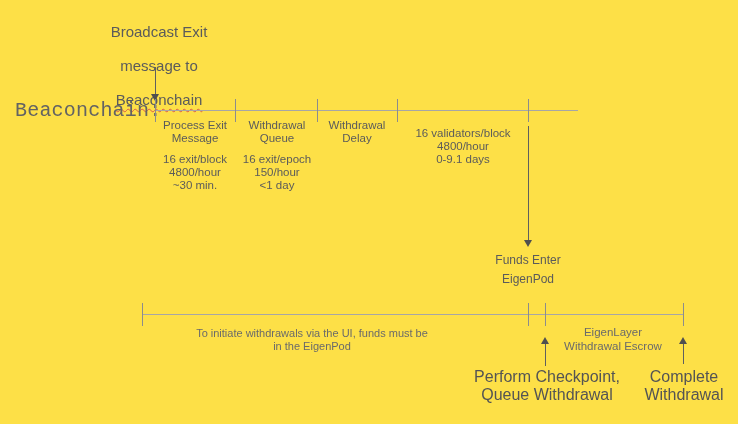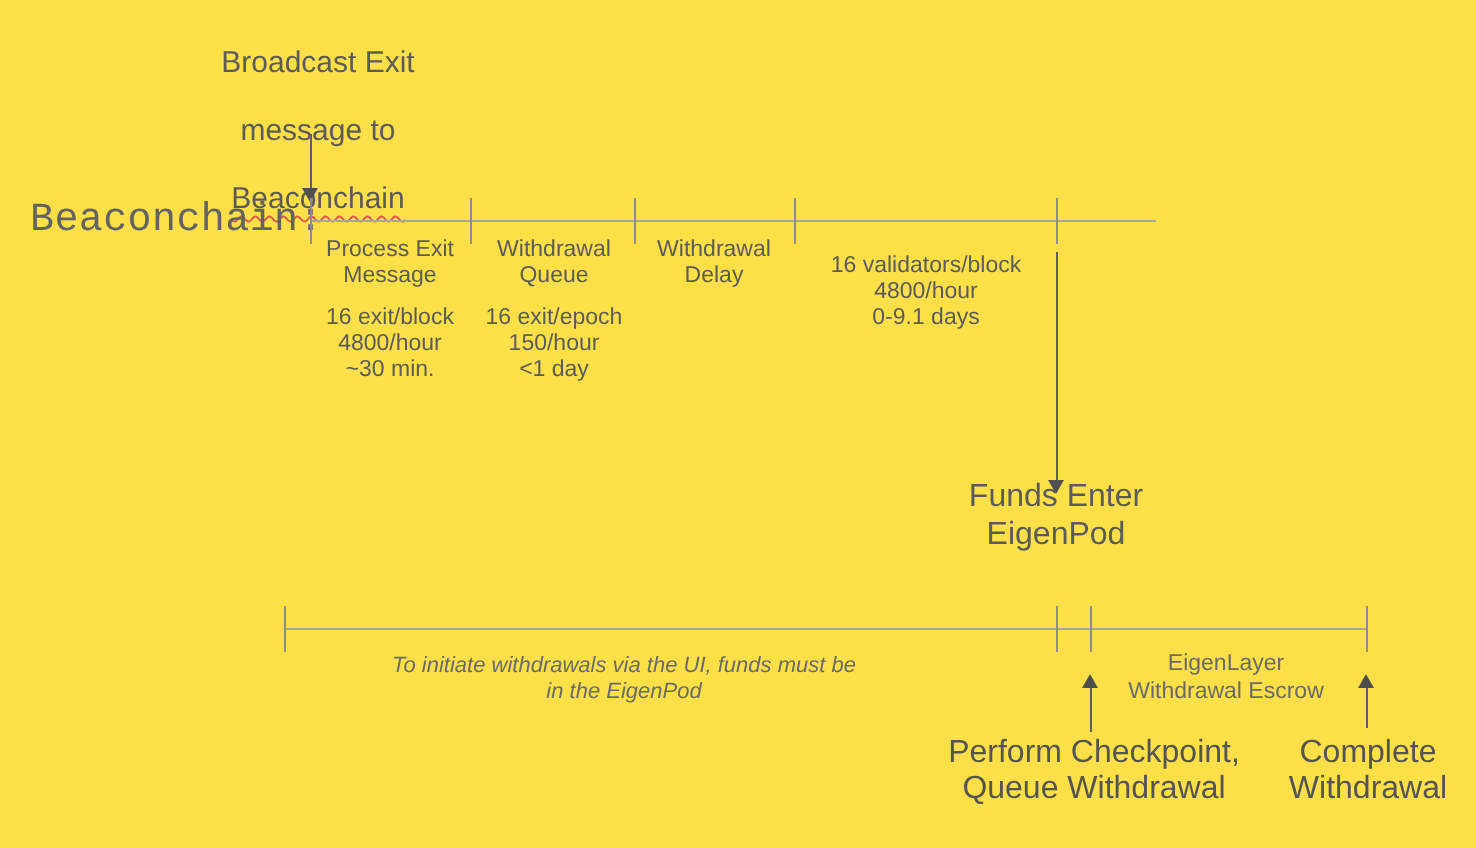--- a/index.html
+++ b/index.html
@@ -66,22 +66,22 @@
   .broadcast-arrow-line { left: 155px; top: 67px; height: 28px; }
   .broadcast-arrow-head { left: 151px; top: 94px; }
   .funds-arrow-line { left: 528px; top: 126px; height: 115px; }
   .funds-arrow-head { left: 524px; top: 240px; }
   .checkpoint-arrow-line { left: 545px; top: 343px; height: 23px; }
   .checkpoint-arrow-head { left: 541px; top: 337px; }
   .complete-arrow-line { left: 683px; top: 343px; height: 21px; }
   .complete-arrow-head { left: 679px; top: 337px; }
 
   
-  .funds-enter { left: 468px; top: 239px; width: 120px; font-size: 16px; line-height: 19px; color: #5b5b5b; }
-  .ui-note { left: 182px; top: 327px; width: 260px; font-size: 11px; line-height: 13px; color: #6a6a6a; font-style: italic; }
+  .funds-enter { left: 468px; top: 251px; width: 120px; font-size: 12px; line-height: 19px; color: #5b5b5b; }
+  .ui-note { left: 182px; top: 327px; width: 260px; font-size: 11px; line-height: 13px; color: #6a6a6a; }
   .escrow-note { left: 551px; top: 326px; width: 124px; font-size: 11.5px; line-height: 13.5px; color: #6a6a6a; }
   .perform-checkpoint { left: 465px; top: 368px; width: 164px; font-size: 16px; line-height: 18px; color: #545454; }
   .complete-withdrawal { left: 632px; top: 368px; width: 104px; font-size: 16px; line-height: 18px; color: #545454; }
 </style>
 </head>
 <body>
 
 <div class="canvas">
 
   <div class="txt broadcast-note">

